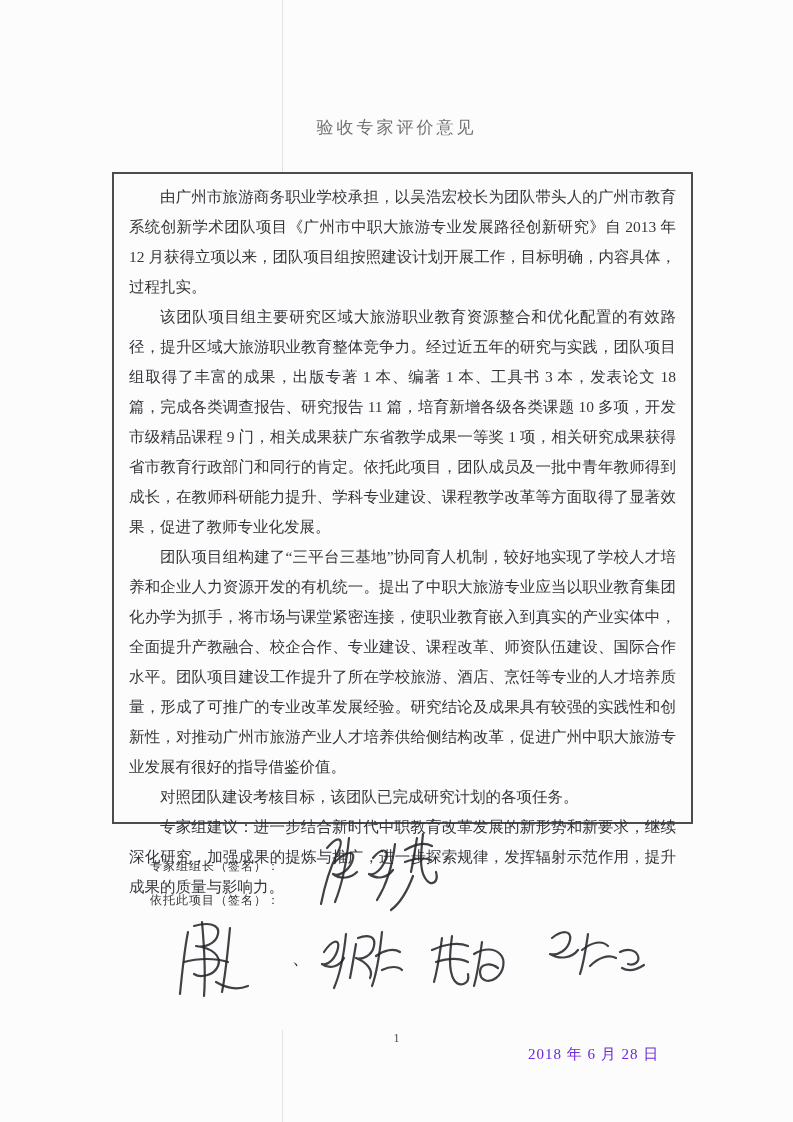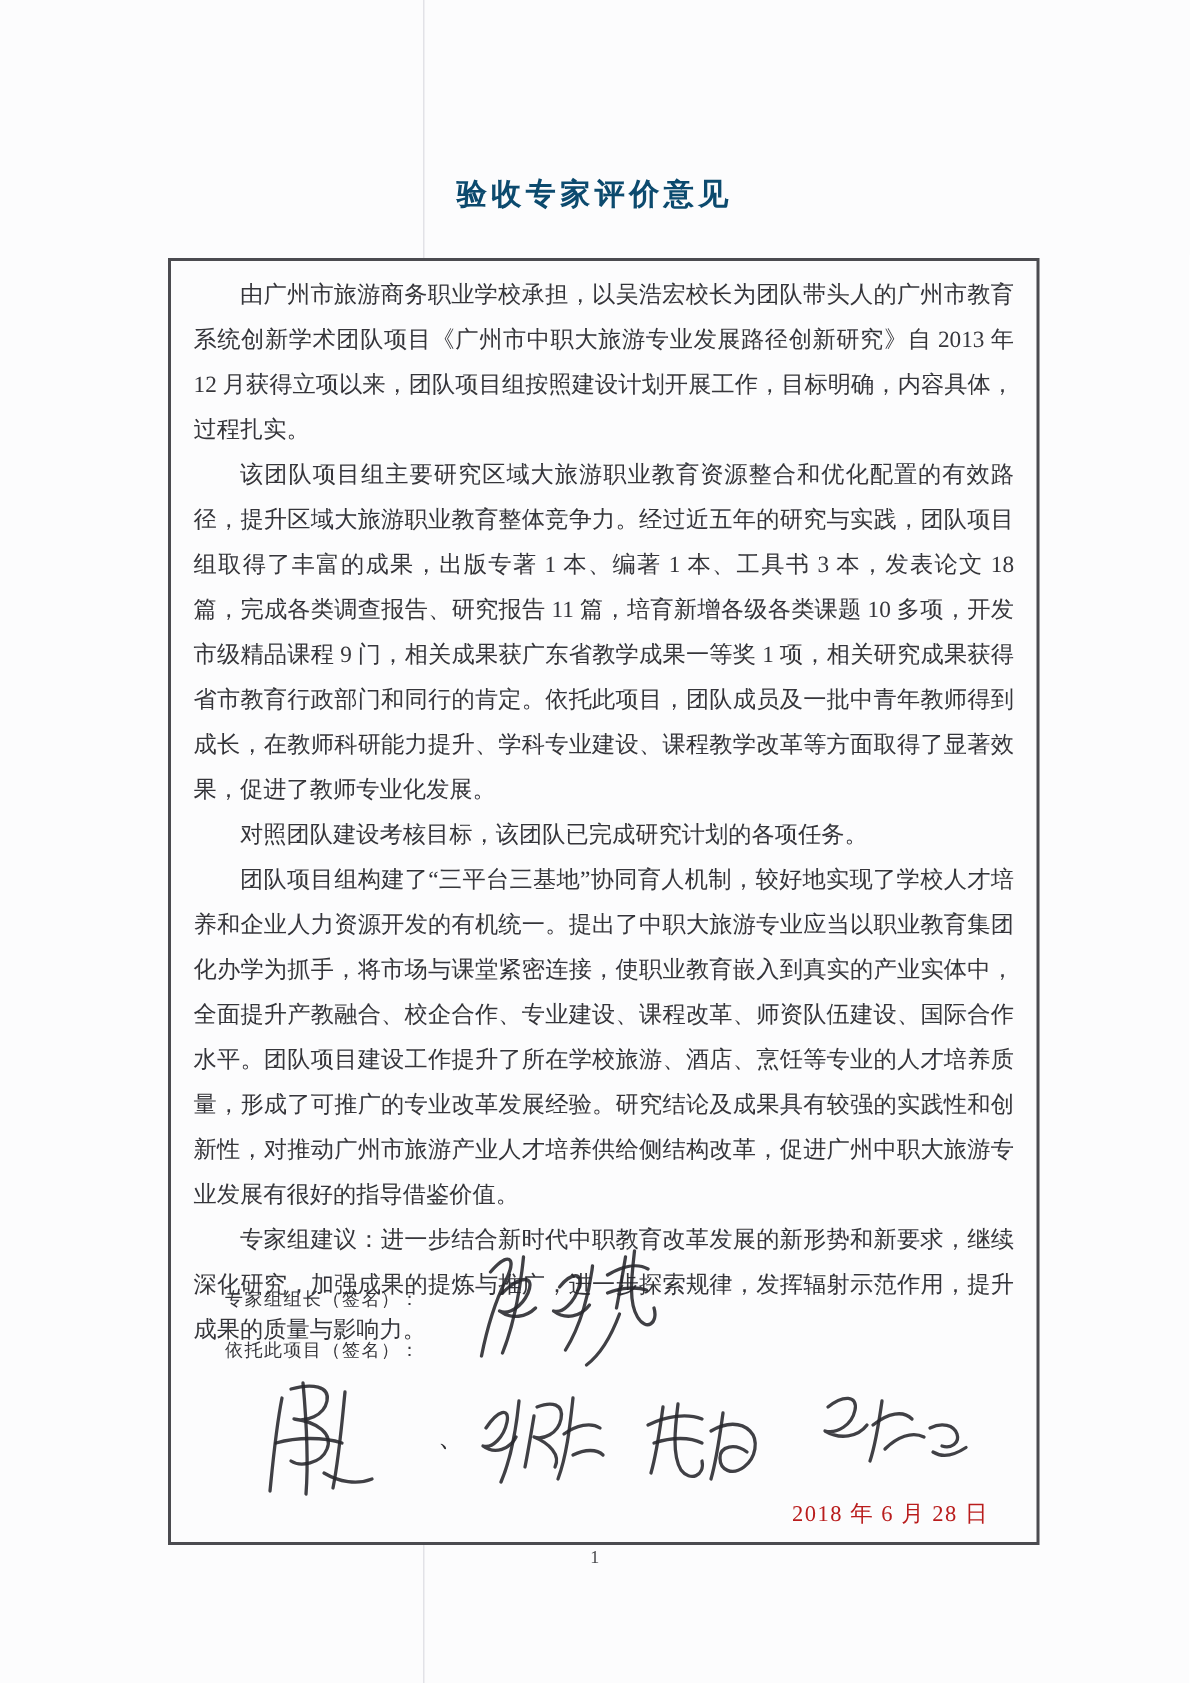--- a/index.html
+++ b/index.html
@@ -21,31 +21,31 @@
   }
   .fold-top { top: 0; height: 172px; }
   .fold-bottom { top: 1030px; height: 92px; }
   .doc-title {
     position: absolute;
     top: 116px;
     left: 0;
     right: 0;
     margin: 0;
     text-align: center;
-    font-size: 20px;
-    font-weight: 700;
+    font-size: 17px;
+    font-weight: 400;
     letter-spacing: 3px;
-    color: #0c4a6e;
+    color: #737373;
   }
   .opinion-box {
     position: absolute;
     left: 112px;
     top: 172px;
     width: 581px;
-    height: 858px;
+    height: 652px;
     box-sizing: border-box;
     border: 2px solid #4b4b50;
     padding: 8px 15px 0 15px;
     background: transparent;
   }
   .para {
     margin: 0;
     text-indent: 2em;
     font-size: 15.5px;
     line-height: 30px;
@@ -74,24 +74,24 @@
   .sig-separator {
     position: absolute;
     left: 292px;
     top: 946px;
     font-size: 18px;
     color: #2a2a2e;
   }
   .sig-date {
     position: absolute;
     left: 528px;
-    top: 1000px;
+    top: 1045px;
     font-size: 15px;
     letter-spacing: 1px;
-    color: #b91c1c;
+    color: #6d28d9;
     white-space: nowrap;
   }
   .page-number {
     position: absolute;
     top: 1031px;
     left: 0;
     right: 0;
     text-align: center;
     font-size: 12px;
     color: #4a4a4e;
@@ -103,22 +103,22 @@
 <div class="page">
 
   <div class="fold-line fold-top"></div>
   <div class="fold-line fold-bottom"></div>
 
   <h1 class="doc-title">验收专家评价意见</h1>
 
   <div class="opinion-box">
     <p class="para">由广州市旅游商务职业学校承担，以吴浩宏校长为团队带头人的广州市教育系统创新学术团队项目《广州市中职大旅游专业发展路径创新研究》自 2013 年 12 月获得立项以来，团队项目组按照建设计划开展工作，目标明确，内容具体，过程扎实。</p>
     <p class="para">该团队项目组主要研究区域大旅游职业教育资源整合和优化配置的有效路径，提升区域大旅游职业教育整体竞争力。经过近五年的研究与实践，团队项目组取得了丰富的成果，出版专著 1 本、编著 1 本、工具书 3 本，发表论文 18 篇，完成各类调查报告、研究报告 11 篇，培育新增各级各类课题 10 多项，开发市级精品课程 9 门，相关成果获广东省教学成果一等奖 1 项，相关研究成果获得省市教育行政部门和同行的肯定。依托此项目，团队成员及一批中青年教师得到成长，在教师科研能力提升、学科专业建设、课程教学改革等方面取得了显著效果，促进了教师专业化发展。</p>
+    <p class="para">团队项目组构建了“三平台三基地”协同育人机制，较好地实现了学校人才培养和企业人力资源开发的有机统一。提出了中职大旅游专业应当以职业教育集团化办学为抓手，将市场与课堂紧密连接，使职业教育嵌入到真实的产业实体中，全面提升产教融合、校企合作、专业建设、课程改革、师资队伍建设、国际合作水平。团队项目建设工作提升了所在学校旅游、酒店、烹饪等专业的人才培养质量，形成了可推广的专业改革发展经验。研究结论及成果具有较强的实践性和创新性，对推动广州市旅游产业人才培养供给侧结构改革，促进广州中职大旅游专业发展有很好的指导借鉴价值。</p>
     <p class="para">对照团队建设考核目标，该团队已完成研究计划的各项任务。</p>
-    <p class="para">团队项目组构建了“三平台三基地”协同育人机制，较好地实现了学校人才培养和企业人力资源开发的有机统一。提出了中职大旅游专业应当以职业教育集团化办学为抓手，将市场与课堂紧密连接，使职业教育嵌入到真实的产业实体中，全面提升产教融合、校企合作、专业建设、课程改革、师资队伍建设、国际合作水平。团队项目建设工作提升了所在学校旅游、酒店、烹饪等专业的人才培养质量，形成了可推广的专业改革发展经验。研究结论及成果具有较强的实践性和创新性，对推动广州市旅游产业人才培养供给侧结构改革，促进广州中职大旅游专业发展有很好的指导借鉴价值。</p>
     <p class="para">专家组建议：进一步结合新时代中职教育改革发展的新形势和新要求，继续深化研究，加强成果的提炼与推广，进一步探索规律，发挥辐射示范作用，提升成果的质量与影响力。</p>
   </div>
 
   <div class="sig-label sig-label-leader">专家组组长（签名）：</div>
   <div class="sig-label sig-label-member">依托此项目（签名）：</div>
 
   <svg class="signature-svg" style="left:305px; top:828px;" width="150" height="88" viewBox="0 0 150 88">
     <path d="M22 20 C34 6 40 10 32 26 C26 38 20 56 16 76"></path>
     <path d="M30 34 C42 22 52 22 47 34 C43 43 34 49 28 46 C36 52 46 50 52 44"></path>
     <path d="M44 10 C42 30 38 54 30 74"></path>

